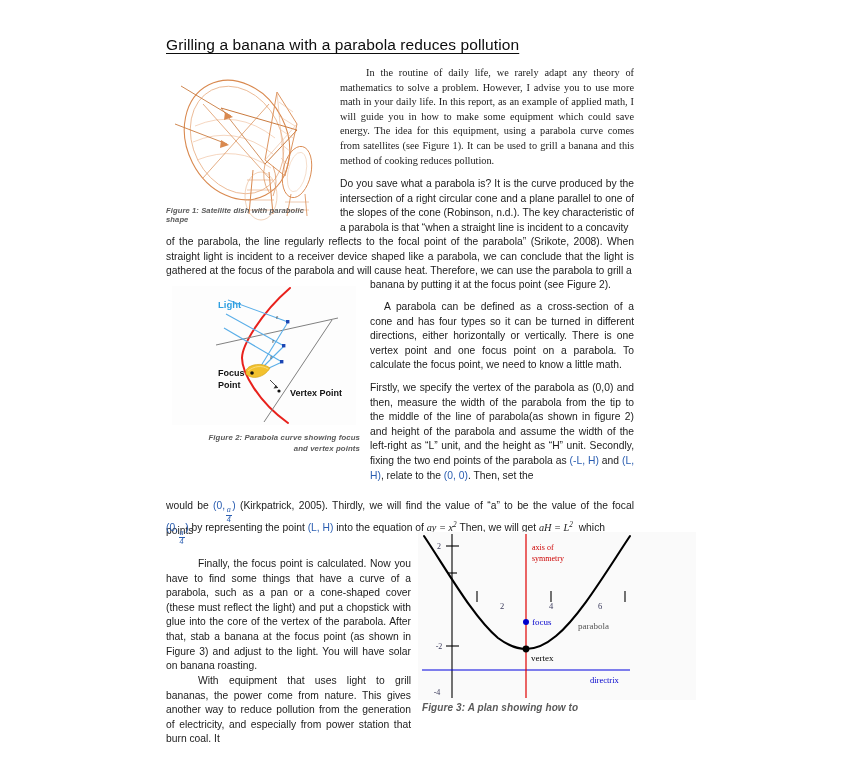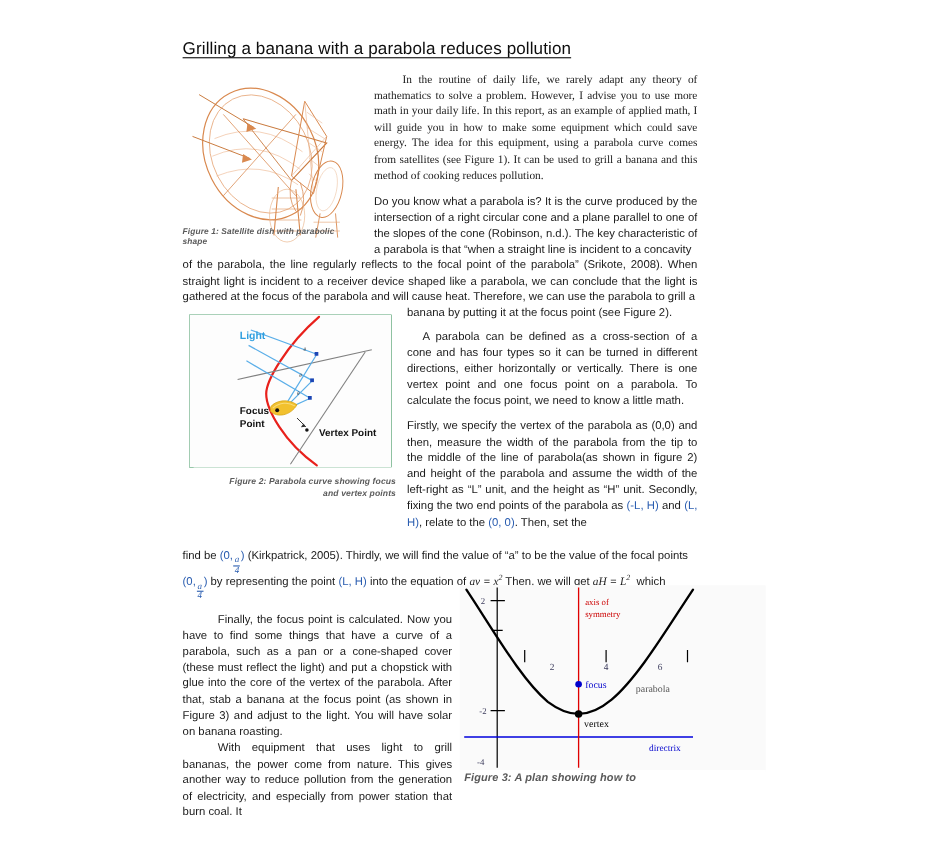--- a/index.html
+++ b/index.html
@@ -140,21 +140,21 @@
       </g>
     </svg>
   </div>
   <div class="fig1-cap">Figure 1: Satellite dish with parabolic shape</div>
 
   <div class="para" style="left:340px;top:66px;width:294px;font-family:Liberation Serif, serif;">
     <span class="indent"></span><span>In the routine of daily life, we rarely adapt any theory of mathematics to solve a problem. However, I advise you to use more math in your daily life. In this report, as an example of applied math, I will guide you in how to make some equipment which could save energy. The idea for this equipment, using a parabola curve comes from satellites (see Figure 1). It can be used to grill a banana and this method of cooking reduces pollution.</span>
   </div>
 
   <div class="para" style="left:340px;top:177px;width:294px;height:60px;overflow:hidden;">
-    <span>Do you know what a parabola is? It is the curve produced by the intersection of a right circular cone and a plane parallel to one of the slopes of the cone (Robinson, n.d.). The key characteristic of a parabola is that “when a straight line is incident to a concavity</span>
+    <span>Do you save what a parabola is? It is the curve produced by the intersection of a right circular cone and a plane parallel to one of the slopes of the cone (Robinson, n.d.). The key characteristic of a parabola is that “when a straight line is incident to a concavity</span>
   </div>
   <div class="para" style="left:166px;top:235px;width:468px;">
     <span>of the parabola, the line regularly reflects to the focal point of the parabola” (Srikote, 2008). When straight light is incident to a receiver device shaped like a parabola, we can conclude that the light is gathered at the focus of the parabola and will cause heat. Therefore, we can use the parabola to grill a</span>
   </div>
   <div class="para" style="left:370px;top:278px;width:264px;">
     <span>banana by putting it at the focus point (see Figure 2).</span>
   </div>
 
   <div class="fig2">
     <svg width="184" height="139" viewBox="0 0 184 139">
@@ -209,21 +209,21 @@
   <div class="para" style="left:370px;top:300px;width:264px;">
     <span class="indent" style="width:14px;"></span><span>A parabola can be defined as a cross-section of a cone and has four types so it can be turned in different directions, either horizontally or vertically. There is one vertex point and one focus point on a parabola. To calculate the focus point, we need to know a little math.</span>
   </div>
 
   <div class="para" style="left:370px;top:381px;width:264px;">
     <span>Firstly, we specify the vertex of the parabola as (0,0) and then, measure the width of the parabola from the tip to the middle of the line of parabola(as shown in figure 2) and height of the parabola and assume the width of the left-right as “L” unit, and the height as “H” unit. Secondly, fixing the two end points of the parabola as </span><span class="blue">(-L, H)</span><span> and </span><span class="blue">(L, H)</span><span>, relate to the </span><span class="blue">(0, 0)</span><span>. Then, set the</span>
   </div>
 
 
   <div class="para" style="left:166px;top:499px;width:468px;">
-    <span>find be </span><span class="blue">(0,</span><span class="frac blue">
+    <span>would be </span><span class="blue">(0,</span><span class="frac blue">
         <span class="num">a</span>
         <span class="den">4</span>
       </span><span class="blue">)</span><span> (Kirkpatrick, 2005). Thirdly, we will find the value of “a” to be the value of the focal points </span>
   </div>
 
   <div class="para" style="left:166px;top:518px;width:468px;">
     <span class="blue">(0,</span><span class="frac blue">
         <span class="num">a</span>
         <span class="den">4</span>
       </span><span class="blue">)</span><span> by representing the point </span><span class="blue">(L, H)</span><span> into the equation of </span><span class="mi">ay = x</span><sup class="ex">2</sup><span> Then, we will get </span><span class="mi">aH = L</span><sup class="ex">2</sup><span>&nbsp; which</span>

